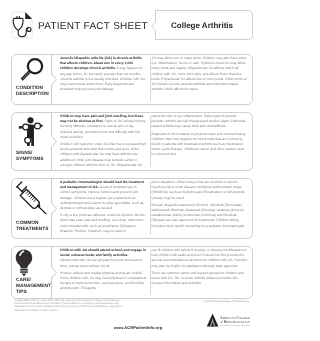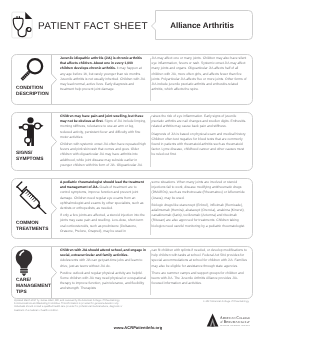--- a/index.html
+++ b/index.html
@@ -58,21 +58,21 @@
         <circle cx="41.2" cy="39.6" r="4.3"></circle>
       </g>
     </svg>
   </div>
   <div class="hdr-title">PATIENT FACT SHEET</div>
 
   <div class="titlebox">
     <svg width="102" height="30" viewBox="0 0 102 30">
       <path d="M4.5 0.5h93a4 4 0 0 1 4 4v21a4 4 0 0 1-4 4h-93V20L0.5 16 4.5 12z" fill="#fff" stroke="#cfcfcf" stroke-width="1"></path>
     </svg>
-    <div class="tb-text">Alliance Arthritis</div>
+    <div class="tb-text">College Arthritis</div>
   </div>
 
   <div id="sections-host">
       <div class="sec" style="top: 54px; height: 51px;">
     <svg class="sec-svg" width="242" height="51" viewBox="0 0 242 51">
       <rect x="0.5" y="0.5" width="241" height="50" rx="5" ry="5" fill="#fff" stroke="#cfcfcf" stroke-width="1"></rect>
       <path d="M40.5 1 V20 L45.5 25.5 L40.5 31 V50" fill="none" stroke="#c9c9c9" stroke-width="1"></path>
       <path d="M139.5 4 V47" fill="none" stroke="#d7d7d7" stroke-width="1"></path>
     </svg>
     <div class="ic" style="top: 2px; height: 28px; left: 0px; width: 41px;">

